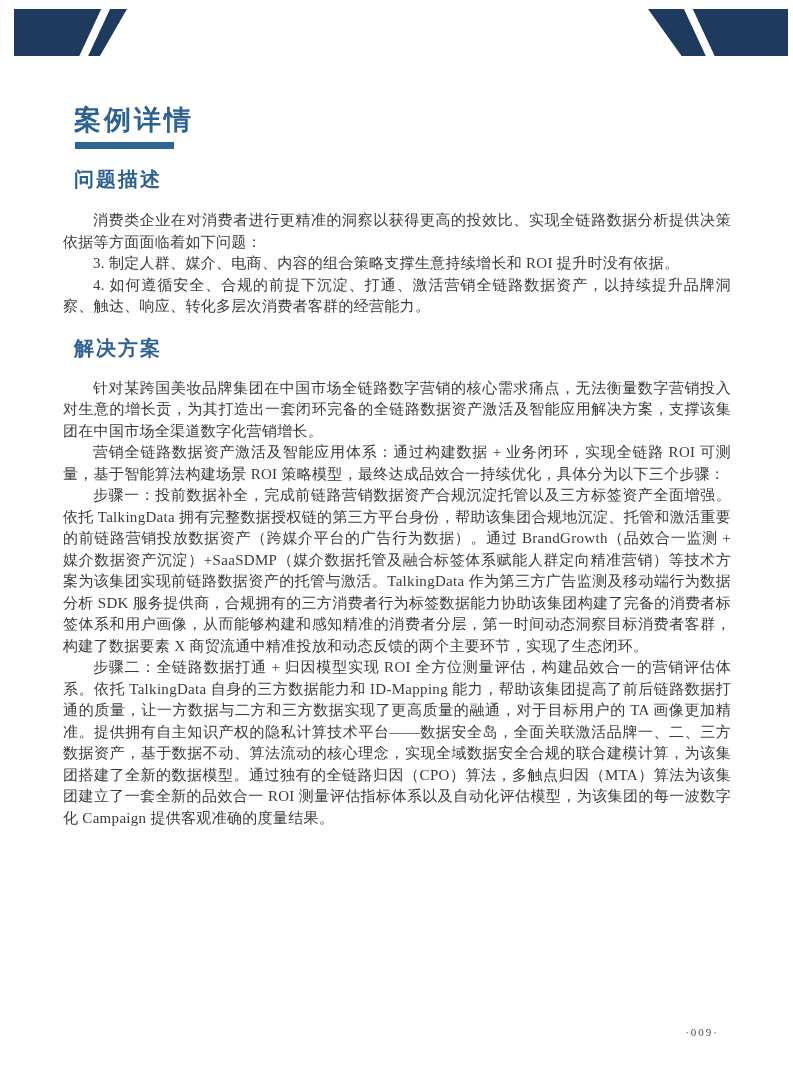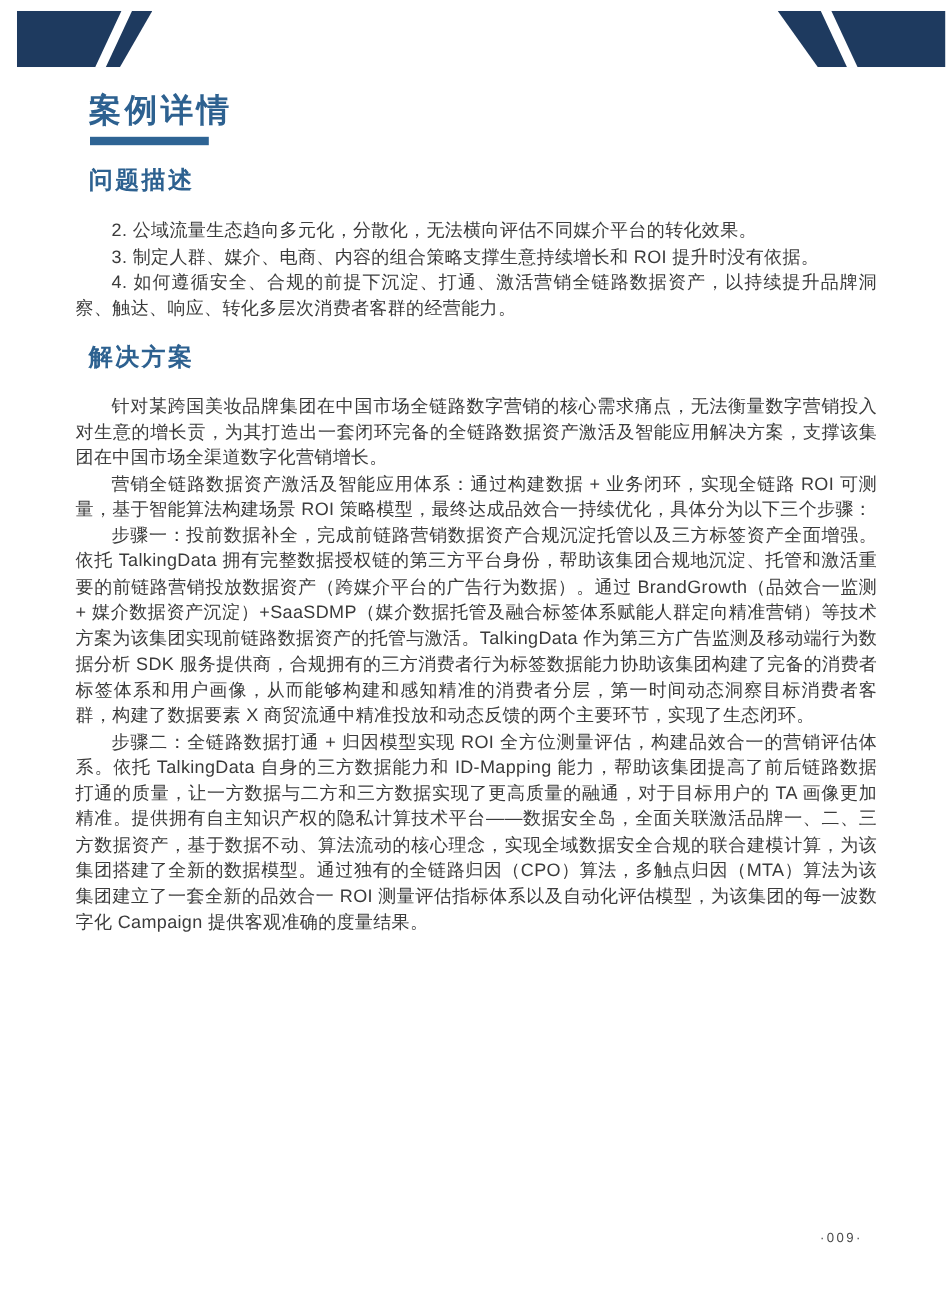--- a/index.html
+++ b/index.html
@@ -2,24 +2,24 @@
 <html style="--heading-blue: #2d6190; --accent-bar: #2e6494; --body-text: #3b3b3b; --corner-decoration: #1e3a5f; --page-number: #4c4c4c;"><head>
 <meta charset="utf-8">
 <style>
   html,body{margin:0;padding:0;background:#ffffff;}
   .page{
     position:relative;
     width:793px;
     height:1077px;
     background:#ffffff;
     overflow:hidden;
-    font-family:Liberation Sans, sans-serif;
+    font-family:Liberation Serif, serif;
     color:var(--body-text,#3b3b3b);
     box-sizing:border-box;
-    padding-top:78px;
+    padding-top:106px;
   }
   
   .deco{position:absolute;top:9px;height:47px;background:var(--corner-decoration,#1e3a5f);}
   .deco-left{left:14px;width:113px;-webkit-clip-path:polygon(0 0,100% 0,76% 100%,0 100%);clip-path:polygon(0 0,100% 0,76% 100%,0 100%);}
   .deco-right{right:5px;width:140px;-webkit-clip-path:polygon(0 0,100% 0,100% 100%,24% 100%);clip-path:polygon(0 0,100% 0,100% 100%,24% 100%);}
   .slit{position:absolute;top:-7px;width:8px;height:64px;background:#ffffff;}
   .deco-left  .slit{left:76px;transform:rotate(25deg);}
   .deco-right .slit{left:48px;transform:rotate(-25deg);}
 
   h1.page-title{
@@ -72,21 +72,21 @@
     </div>
   <div class="deco deco-right">
       <span class="slit"></span>
     </div>
 
   <h1 class="page-title">案例详情</h1>
   <div class="accent-bar"></div>
 
   <section>
     <h2 class="section-heading heading-problem">问题描述</h2>
-    <p class="body-par">2. 公域流量生态趋向多元化，分散化，无法横向评估不同媒介平台的转化效果。</p>
+    <p class="body-par">消费类企业在对消费者进行更精准的洞察以获得更高的投效比、实现全链路数据分析提供决策依据等方面面临着如下问题：</p>
     <p class="body-par">3. 制定人群、媒介、电商、内容的组合策略支撑生意持续增长和 ROI 提升时没有依据。</p>
     <p class="body-par">4. 如何遵循安全、合规的前提下沉淀、打通、激活营销全链路数据资产，以持续提升品牌洞察、触达、响应、转化多层次消费者客群的经营能力。</p>
   </section>
 
   <section>
     <h2 class="section-heading heading-solution">解决方案</h2>
     <p class="body-par">针对某跨国美妆品牌集团在中国市场全链路数字营销的核心需求痛点，无法衡量数字营销投入对生意的增长贡，为其打造出一套闭环完备的全链路数据资产激活及智能应用解决方案，支撑该集团在中国市场全渠道数字化营销增长。</p>
     <p class="body-par">营销全链路数据资产激活及智能应用体系：通过构建数据 + 业务闭环，实现全链路 ROI 可测量，基于智能算法构建场景 ROI 策略模型，最终达成品效合一持续优化，具体分为以下三个步骤：</p>
     <p class="body-par">步骤一：投前数据补全，完成前链路营销数据资产合规沉淀托管以及三方标签资产全面增强。依托 TalkingData 拥有完整数据授权链的第三方平台身份，帮助该集团合规地沉淀、托管和激活重要的前链路营销投放数据资产（跨媒介平台的广告行为数据）。通过 BrandGrowth（品效合一监测 + 媒介数据资产沉淀）+SaaSDMP（媒介数据托管及融合标签体系赋能人群定向精准营销）等技术方案为该集团实现前链路数据资产的托管与激活。TalkingData 作为第三方广告监测及移动端行为数据分析 SDK 服务提供商，合规拥有的三方消费者行为标签数据能力协助该集团构建了完备的消费者标签体系和用户画像，从而能够构建和感知精准的消费者分层，第一时间动态洞察目标消费者客群，构建了数据要素 X 商贸流通中精准投放和动态反馈的两个主要环节，实现了生态闭环。</p>
     <p class="body-par">步骤二：全链路数据打通 + 归因模型实现 ROI 全方位测量评估，构建品效合一的营销评估体系。依托 TalkingData 自身的三方数据能力和 ID-Mapping 能力，帮助该集团提高了前后链路数据打通的质量，让一方数据与二方和三方数据实现了更高质量的融通，对于目标用户的 TA 画像更加精准。提供拥有自主知识产权的隐私计算技术平台——数据安全岛，全面关联激活品牌一、二、三方数据资产，基于数据不动、算法流动的核心理念，实现全域数据安全合规的联合建模计算，为该集团搭建了全新的数据模型。通过独有的全链路归因（CPO）算法，多触点归因（MTA）算法为该集团建立了一套全新的品效合一 ROI 测量评估指标体系以及自动化评估模型，为该集团的每一波数字化 Campaign 提供客观准确的度量结果。</p>

